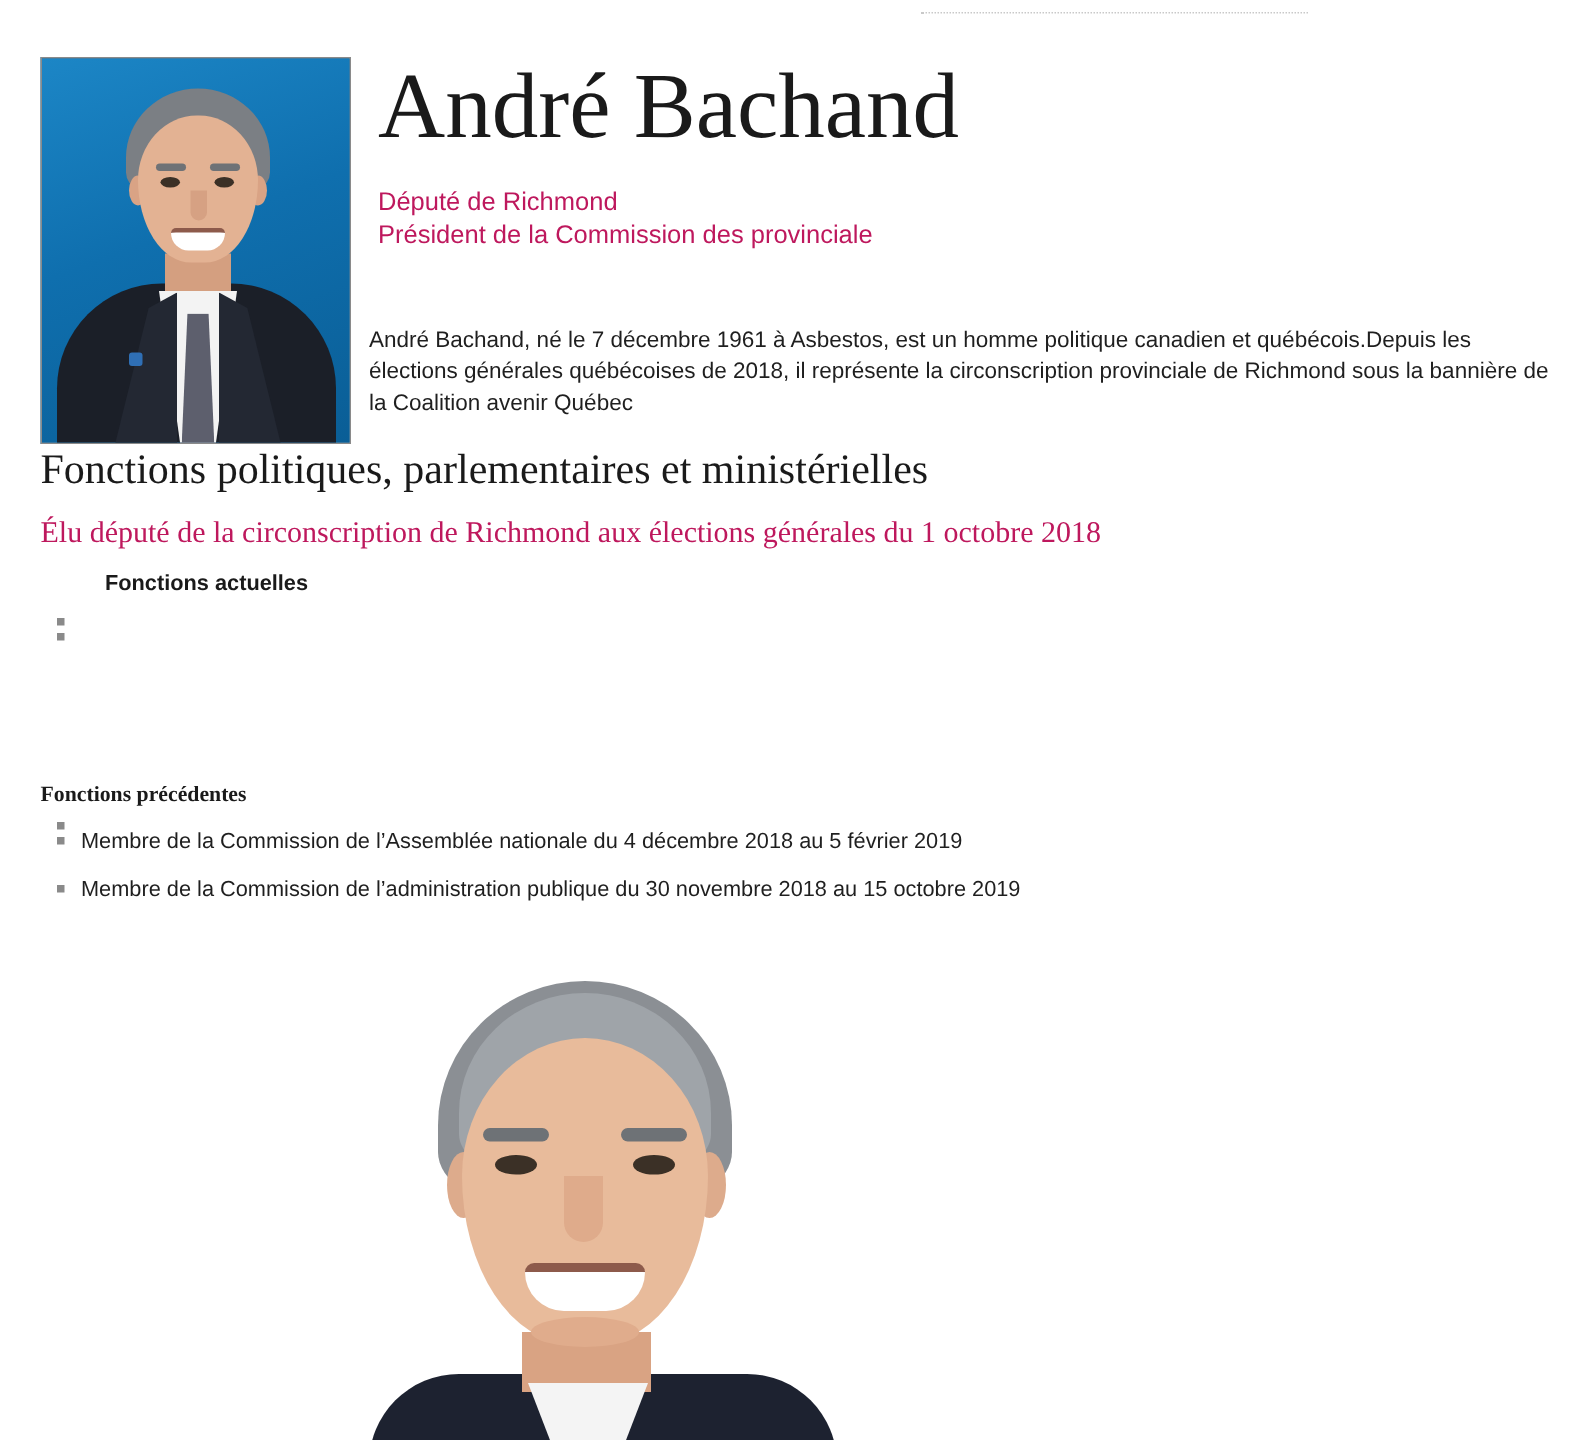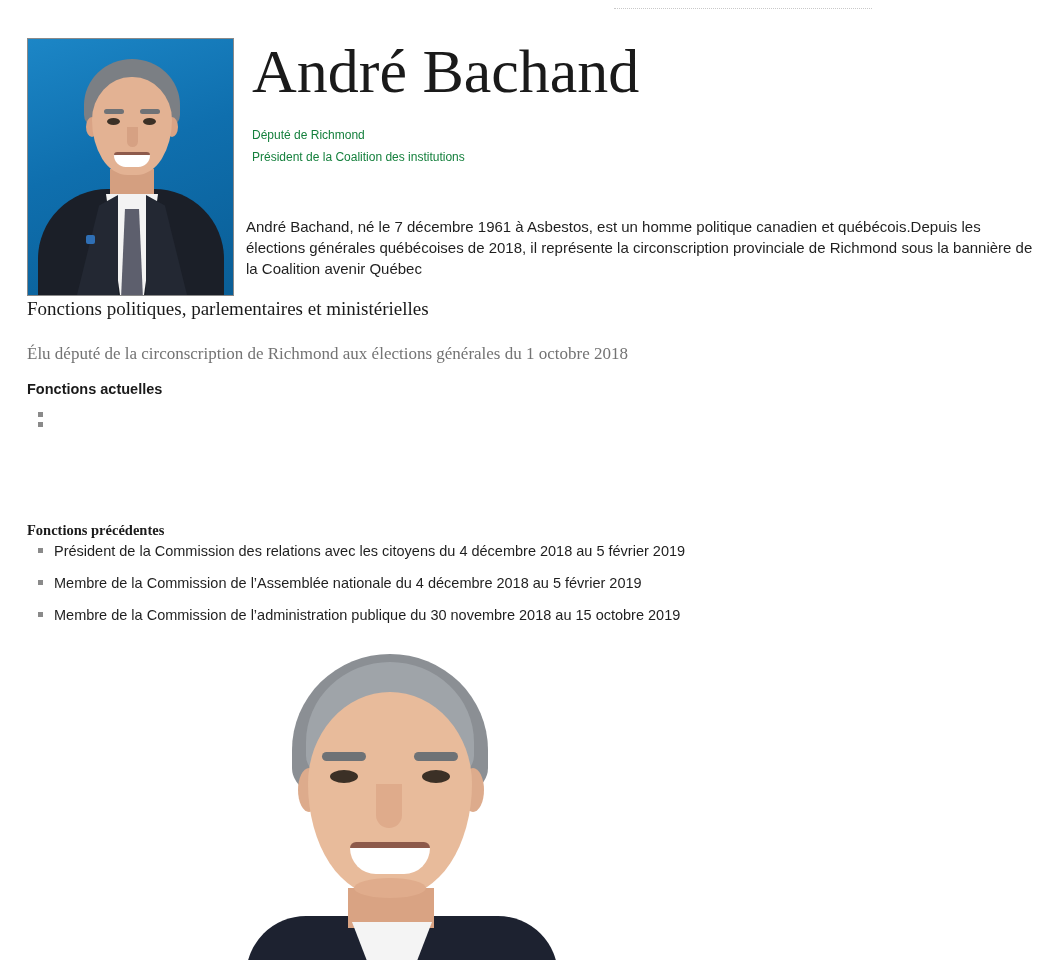--- a/index.html
+++ b/index.html
@@ -149,63 +149,63 @@
     font-size: 62px;
     line-height: 70px;
     color: #1a1a1a;
     white-space: nowrap;
   }
 
   .roles {
     position: absolute;
     left: 252px;
     top: 108px;
-    font-size: 12px;
+    font-size: 17px;
     line-height: 22px;
-    color: #15803d;
+    color: #be185d;
   }
   .roles div { white-space: nowrap; }
 
   .bio {
     position: absolute;
     left: 246px;
     top: 200px;
     width: 790px;
     font-size: 15px;
     line-height: 21px;
     color: #1f1f1f;
   }
 
   
   .section-heading {
     position: absolute;
     left: 27px;
     top: 298px;
     font-family: "Liberation Serif", serif;
-    font-size: 19px;
+    font-size: 28px;
     color: #1a1a1a;
   }
 
   .elected-line {
     position: absolute;
     left: 27px;
     top: 344px;
     font-family: "Liberation Serif", serif;
-    font-size: 17px;
-    color: #737373;
+    font-size: 20px;
+    color: #be185d;
   }
 
   .sub-heading {
     position: absolute;
     left: 27px;
     font-size: 14.5px;
     font-weight: bold;
     color: #1a1a1a;
   }
-  .sub-heading.current { top: 381px; }
+  .sub-heading.current { top: 381px; margin-left: 43px; }
   .sub-heading.previous { top: 522px; font-family: Liberation Serif, serif; }
 
   ul.fn-list {
     position: absolute;
     left: 34px;
     margin: 0;
     padding: 0;
     list-style: none;
     width: 960px;
   }
@@ -346,21 +346,21 @@
     <div class="p-eye-l"></div>
     <div class="p-eye-r"></div>
     <div class="p-nose"></div>
     <div class="p-mouth"></div>
   </div>
 
   <div class="name-title">André Bachand</div>
 
   <div class="roles">
     <div>Député de Richmond</div>
-    <div>Président de la Coalition des institutions</div>
+    <div>Président de la Commission des provinciale</div>
   </div>
 
   <div class="bio">André Bachand, né le 7 décembre 1961 à Asbestos, est un homme politique canadien et québécois.Depuis les élections générales québécoises de 2018, il représente la circonscription provinciale de Richmond sous la bannière de la Coalition avenir Québec</div>
 </div>
 
 <div class="section-heading">Fonctions politiques, parlementaires et ministérielles</div>
 
 <div class="elected-line">Élu député de la circonscription de Richmond aux élections générales du 1 octobre 2018</div>
 
 <div class="sub-heading current">Fonctions actuelles</div>
@@ -372,21 +372,20 @@
   <li>
     <span class="bullet"></span>
   </li>
 </ul>
 
 <div class="sub-heading previous">Fonctions précédentes</div>
 
 <ul class="fn-list previous">
   <li>
     <span class="bullet"></span>
-    <span>Président de la Commission des relations avec les citoyens du 4 décembre 2018 au 5 février 2019</span>
   </li>
   <li>
     <span class="bullet"></span>
     <span>Membre de la Commission de l’Assemblée nationale du 4 décembre 2018 au 5 février 2019</span>
   </li>
   <li>
     <span class="bullet"></span>
     <span>Membre de la Commission de l’administration publique du 30 novembre 2018 au 15 octobre 2019</span>
   </li>
 </ul>

